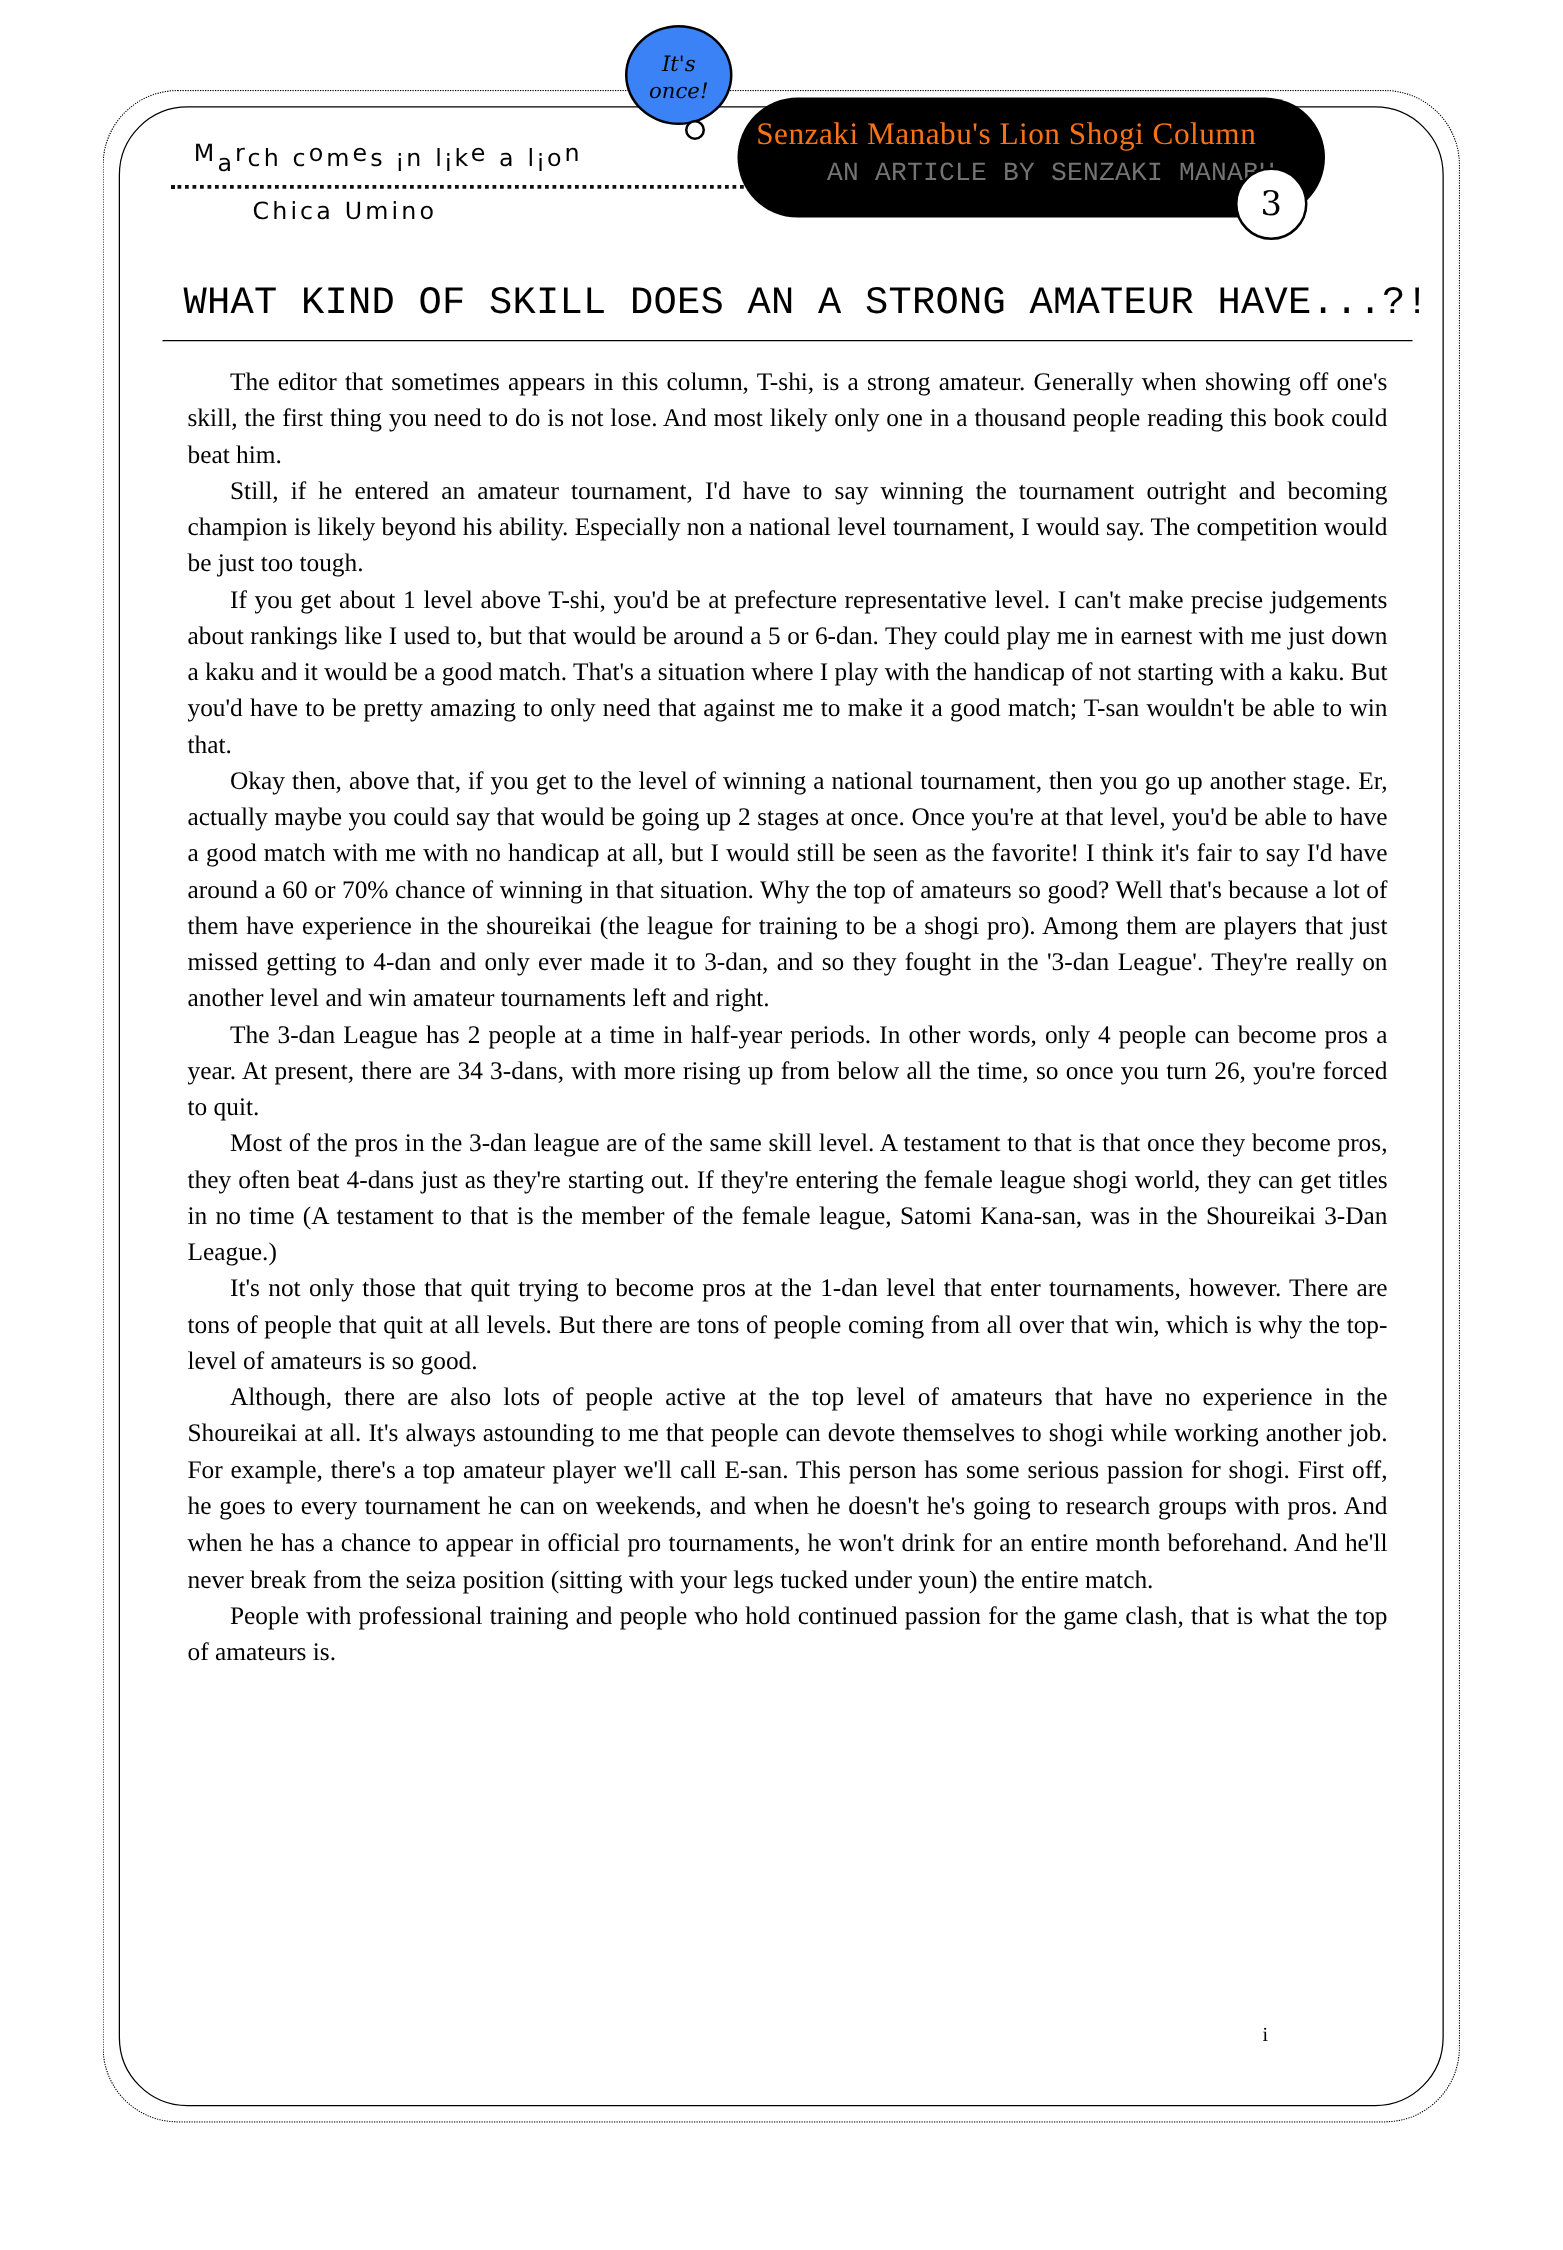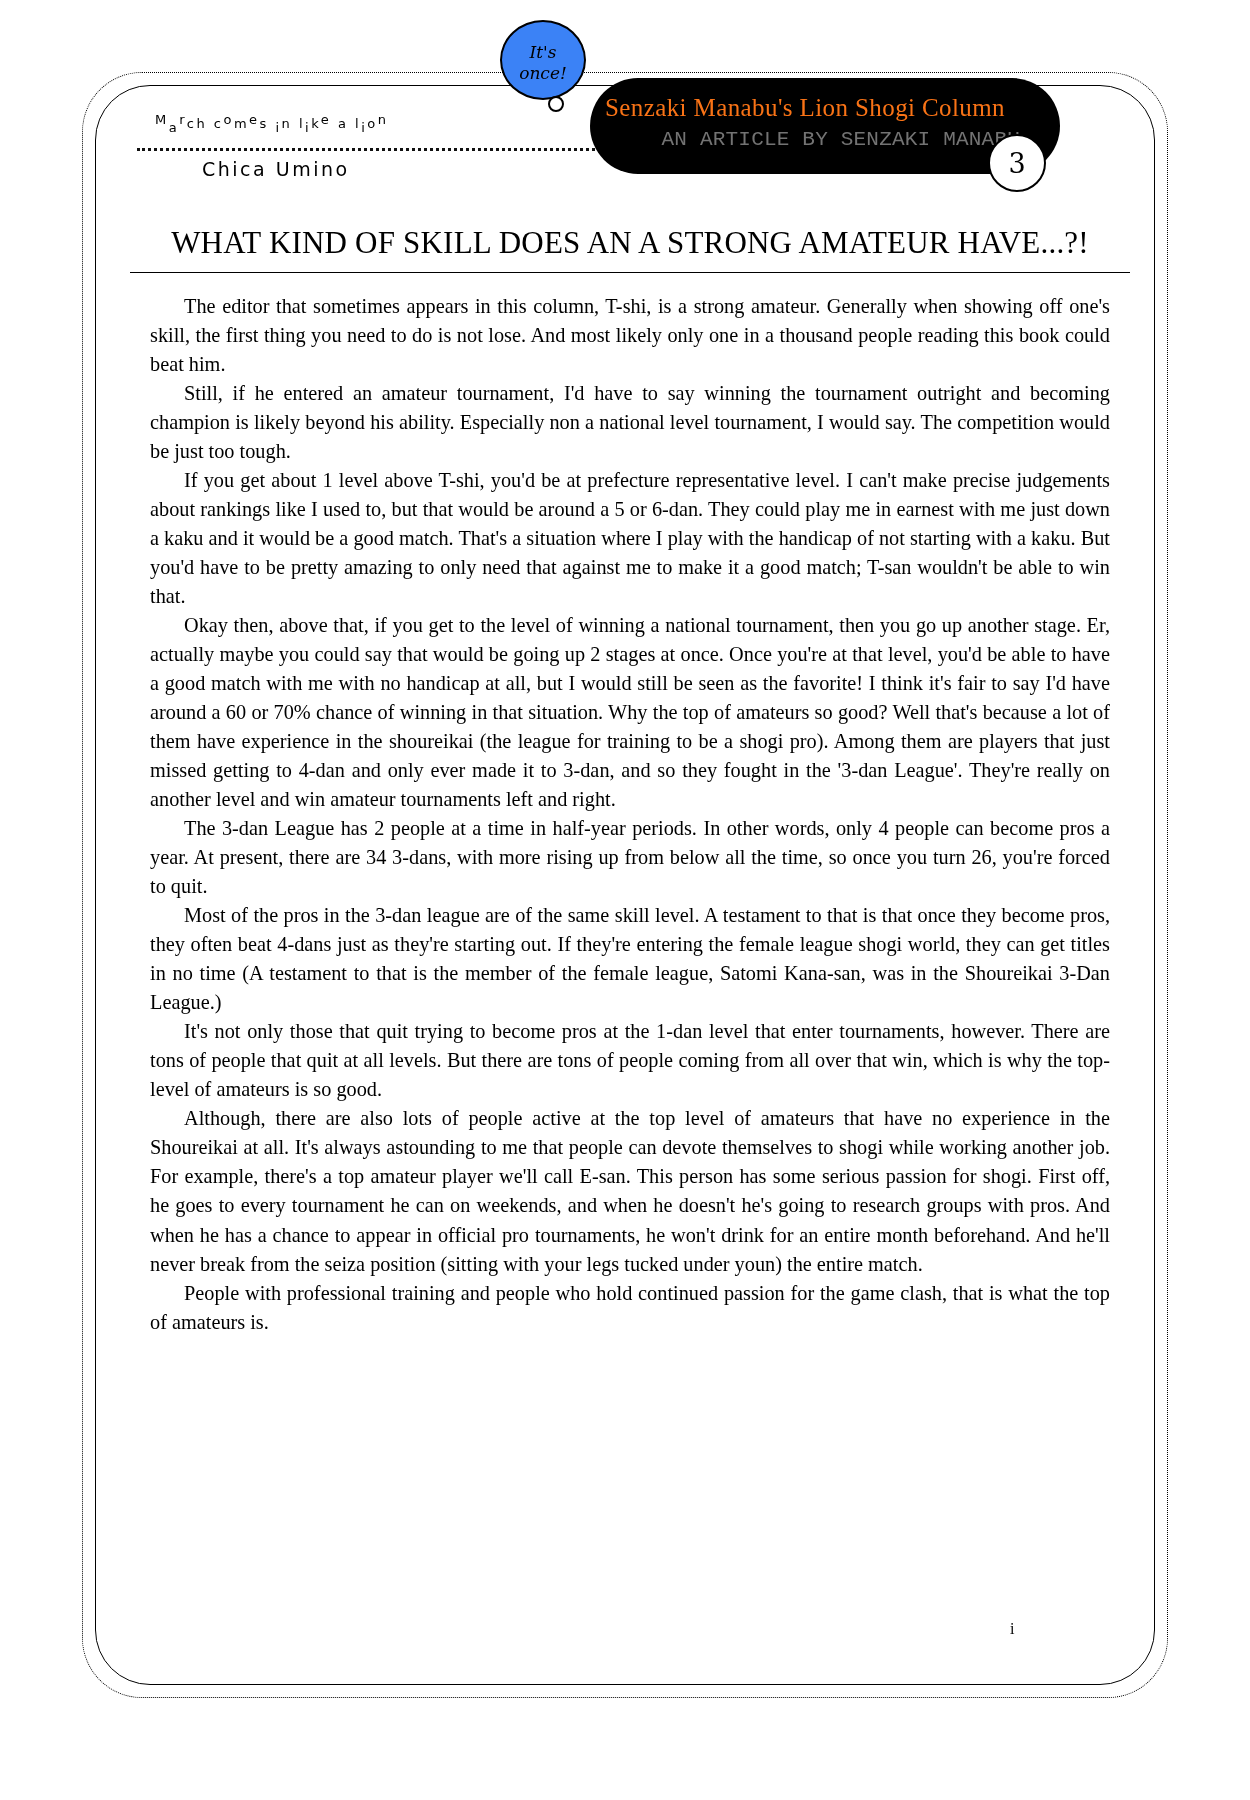--- a/index.html
+++ b/index.html
@@ -42,21 +42,21 @@
     left: 95px;
     top: 88px;
     width: 1060px;
     height: 110px;
   }
   .series-title {
     position: absolute;
     left: 60px;
     top: 28px;
     font-family: "DejaVu Sans", sans-serif;
-    font-size: 13px;
+    font-size: 19px;
     letter-spacing: 2.5px;
     white-space: nowrap;
   }
   .series-title span.up { position: relative; top: -4px; }
   .series-title span.dn { position: relative; top: 4px; }
   .author-name {
     position: absolute;
     left: 62px;
     top: 70px;
     font-family: "DejaVu Sans", sans-serif;
@@ -147,26 +147,26 @@
     width: 12px;
     height: 12px;
     border: 2px solid #000;
     border-radius: 50%;
     background: #fff;
   }
 
   
   .article-title {
     position: absolute;
-    left: 130px;
+    left: 145px;
     top: 225px;
     width: 1000px;
     text-align: center;
     font-size: 31px;
-    font-family: Liberation Serif, serif;
+    font-family: Liberation Mono, monospace;
     letter-spacing: 0.2px;
   }
   .title-rule {
     position: absolute;
     left: 130px;
     top: 272px;
     width: 1000px;
     border-bottom: 1.5px solid #000;
   }
 

